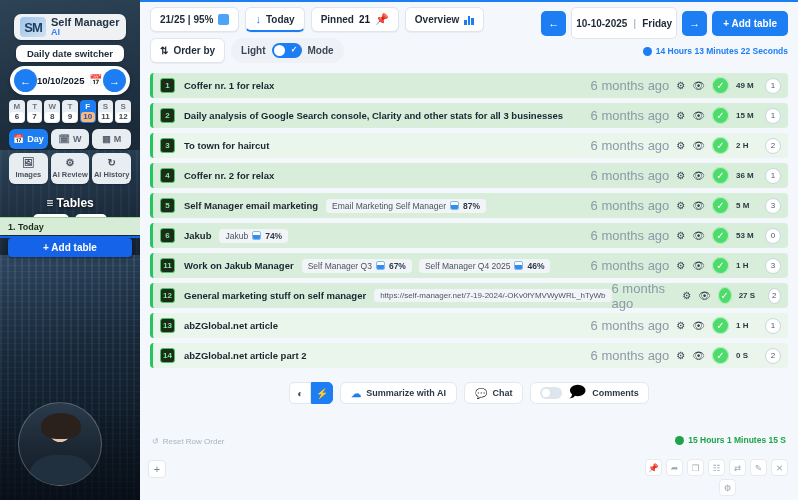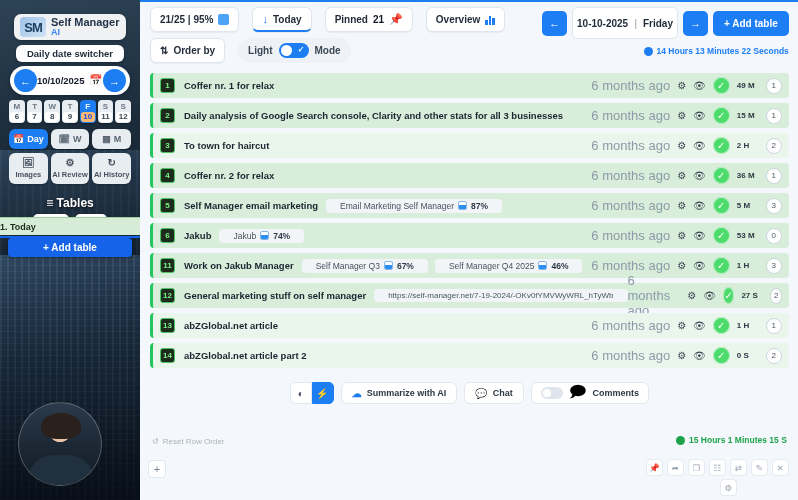--- a/index.html
+++ b/index.html
@@ -113,21 +113,21 @@
   }
   .tables-pills { display:flex; justify-content:center; gap: 6px; margin-top: 4px; }
   .tables-pill {
     background: #fff; border-radius: 5px; font-size: 9px; font-weight: 700; color: #1f2937;
     padding: 2px 7px; box-shadow: 0 1px 3px rgba(0,0,0,.35);
   }
 
   .today-strip {
     position: absolute; left: 0; right: 0; top: 217px; height: 18px; z-index: 4;
     background: #d7ecd7; border-top: 1px solid #9fd19f;
-    font-size: 9px; color: #1c2b1c; font-weight: 600; display: flex; align-items: center; 
+    font-size: 9px; color: #1c2b1c; font-weight: 600; display: flex; align-items: center; padding-left: 8px;
   }
   .add-table-sb {
     position: absolute; left: 8px; right: 8px; top: 238px; z-index: 4;
     background: #1463e8; color: #fff; border-radius: 4px; text-align: center;
     font-size: 10px; font-weight: 700; padding: 4px 0; cursor: pointer;
     box-shadow: 0 1px 4px rgba(0,0,0,.4);
   }
   .sb-blue-line { position:absolute; left:0; right:0; top:236px; height:2px; background:#1463e8; z-index:5; }
 
   .avatar {
@@ -138,21 +138,21 @@
   }
   .avatar .hair { position:absolute; left:22px; top:10px; width:40px; height:26px; border-radius:50% 50% 40% 40%; background:#2a211c; }
   .avatar .body { position:absolute; left:10px; bottom:0; width:64px; height:30px; border-radius:40% 40% 0 0 / 70% 70% 0 0; background:#20303f; }
 
   
   .main { flex: 1; position: relative; background: #f4f7fb; height: 500px; }
   .topbar-line { position:absolute; left:0; right:0; top:0; height:2px; background:#1d7df3; }
 
   .topbar { padding: 7px 10px 0; display: flex; justify-content: space-between; align-items: flex-start; }
   .tb-left { display: flex; flex-direction: column; gap: 6px; }
-  .tb-row { display: flex; align-items: center; gap: 13px; }
+  .tb-row { display: flex; align-items: center; gap: 6px; }
   .chip {
     background: #fff; border: 1px solid #dfe5ec; border-radius: 6px; height: 25px;
     display: flex; align-items: center; gap: 5px; padding: 0 9px;
     font-size: 10px; color: #1f2937; font-weight: 600; cursor: pointer;
     box-shadow: 0 1px 1px rgba(16,40,80,.05);
   }
   .chip.today { border-bottom: 2px solid #1d7df3; font-weight: 700; }
   .sq-blue { width: 11px; height: 11px; border-radius: 2px; background: #4da3f7; }
   .pin-ic { color:#1d7df3; font-size: 11px; }
   .bars-ic { display:inline-flex; align-items:flex-end; gap:1px; height:10px; }
@@ -201,21 +201,21 @@
   .row.pale { background: #eaf6ec; }
   .row-num {
     width: 15px; height: 15px; border-radius: 3px; background: #1d2b1d; color: #7ef08a;
     font-size: 8px; font-weight: 700; display: flex; align-items: center; justify-content: center;
     margin-left: 7px; border: 1px solid #49c463; flex: 0 0 15px;
   }
   .row-title { font-size: 9.5px; color: #1b2430; margin-left: 9px; font-weight: 600; white-space: nowrap; }
   .row-tags { display: flex; gap: 7px; margin-left: 8px; }
   .tag {
     background: #f2f5f8; border-radius: 4px; font-size: 8.5px; color: #48525e;
-    padding: 2px 14px; display: flex; align-items: center; gap: 4px; white-space: nowrap;
+    padding: 2px 6px; display: flex; align-items: center; gap: 4px; white-space: nowrap;
   }
   .tag .bat {
     width: 9px; height: 9px; border-radius: 2px; background: #fff; border: 1px solid #86b7e8;
     position: relative; overflow: hidden;
   }
   .tag .bat::after { content:''; position:absolute; left:0; right:0; bottom:0; height:60%; background:#2f8ff0; }
   .tag .pc { font-weight: 700; color: #2f3a46; }
   .tag.url { font-size: 8px; color: #4b5561; }
 
   .row-right { margin-left: auto; display: flex; align-items: center; gap: 7px; }

